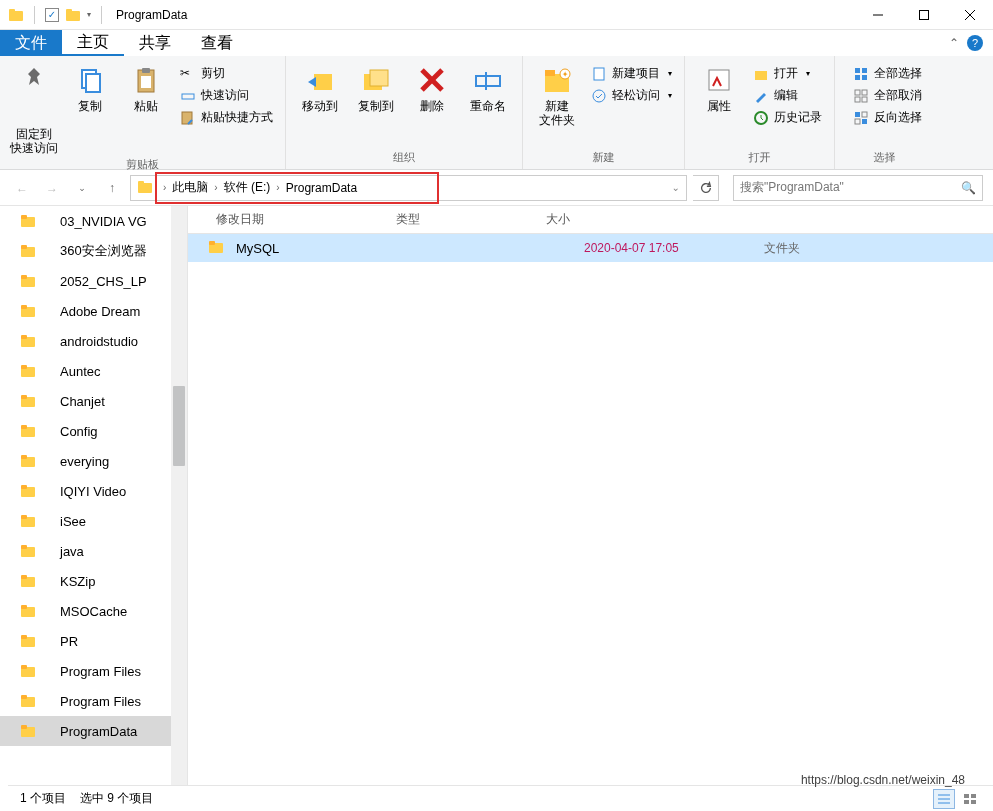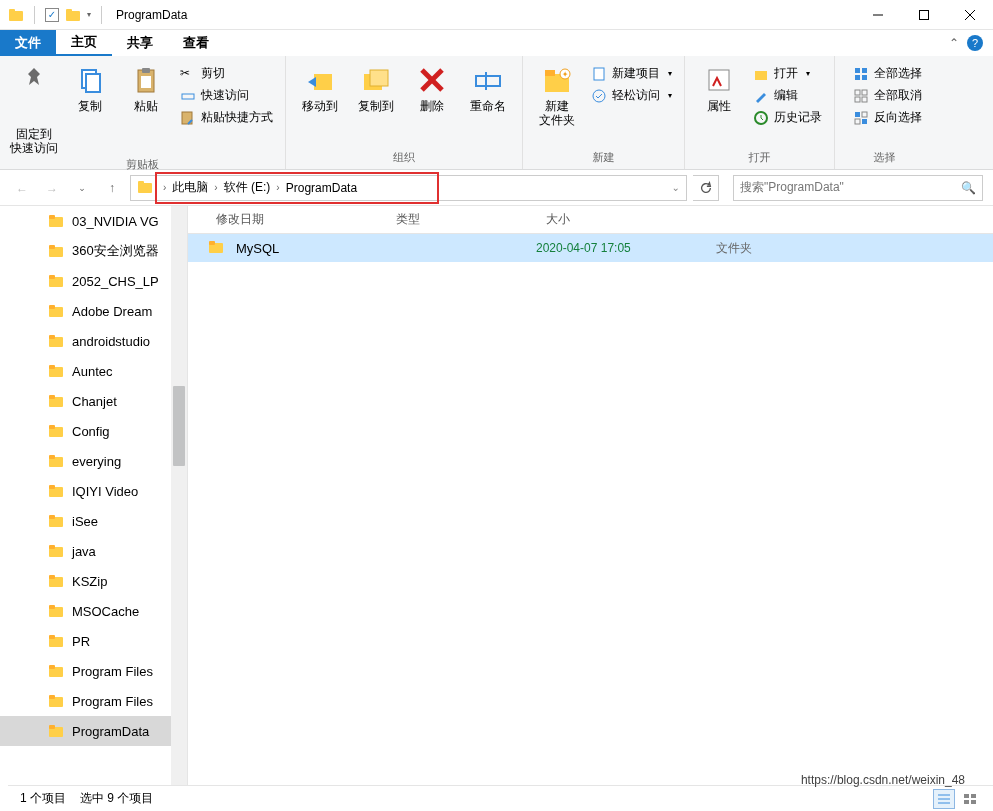--- a/index.html
+++ b/index.html
@@ -9,21 +9,21 @@
 .titlebar { height: 30px; display: flex; align-items: center; background: #fff; border-bottom: 1px solid #e5e5e5; }
 .titlebar .qat { display: flex; align-items: center; padding-left: 8px; gap: 6px; }
 .titlebar .qat .tb-icon { width: 16px; height: 16px; }
 .titlebar .sep { width: 1px; height: 18px; background: #ccc; margin: 0 4px; }
 .titlebar .title { margin-left: 10px; font-size: 12px; }
 .titlebar .spacer { flex: 1; }
 .titlebar .winbtn { width: 46px; height: 30px; display: flex; align-items: center; justify-content: center; }
 
 
 .tabs { height: 26px; display: flex; align-items: stretch; background: #fff; }
-.tabs .tab { padding: 0 15px; display: flex; align-items: center; font-size: 13px; cursor: default; font-weight: bold; }
+.tabs .tab { padding: 0 15px; display: flex; align-items: center; font-size: 16px; cursor: default; }
 .tabs .tab.file { background: #1979ca; color: #fff; }
 .tabs .tab.active { border-bottom: 2px solid #1979ca; }
 .tabs .right { margin-left: auto; display: flex; align-items: center; padding-right: 10px; gap: 8px; }
 
 
 .ribbon { height: 114px; background: #f5f6f7; border-bottom: 1px solid #dadbdc; display: flex; }
 .group { display: flex; flex-direction: column; border-right: 1px solid #e1e1e1; }
 .group .body { flex: 1; display: flex; align-items: flex-start; padding: 4px 6px 0 6px; }
 .group .label { text-align: center; font-size: 11px; color: #666; padding: 2px 16px 4px; }
 .bigbtn { display: flex; flex-direction: column; align-items: center; justify-content: flex-start; width: 56px; padding-top: 4px; cursor: default; }
@@ -45,35 +45,35 @@
 .addr .refresh { width: 26px; height: 26px; border: 1px solid #ccc; border-left: none; display: flex; align-items: center; justify-content: center; }
 .addr .dropd { margin-left: auto; color: #888; padding-right: 6px; font-size: 10px; }
 .addr .search { width: 250px; height: 26px; border: 1px solid #ccc; display: flex; align-items: center; padding: 0 6px; color: #777; margin-left: 8px; }
 .addr .search .sicon { margin-left: auto; color: #555; }
 
 
 .content { display: flex; height: 580px; }
 .tree { width: 188px; border-right: 1px solid #e5e5e5; overflow: hidden; position: relative; }
 .tree .scrollbar { position: absolute; right: 0; top: 0; width: 16px; height: 100%; background: #f0f0f0; }
 .tree .thumb { position: absolute; right: 2px; top: 180px; width: 12px; height: 80px; background: #c2c3c4; border-radius: 1px; }
-.tree .item { display: flex; align-items: center; height: 30px; padding-left: 48px; gap: 8px; font-size: 13px; white-space: nowrap; }
+.tree .item { display: flex; align-items: center; height: 30px; padding-left: 20px; gap: 24px; font-size: 13px; white-space: nowrap; }
 .tree .item.selected { background: #d8d8d8; }
 .tree .ficon { width: 16px; height: 16px; }
 
 .main { flex: 1; display: flex; flex-direction: column; }
 .colhead { height: 28px; display: flex; align-items: center; border-bottom: 1px solid #e5e5e5; color: #555; font-size: 12px; padding-left: 28px; }
 .colhead .col-name { width: 310px; }
 .colhead .col-date { width: 180px; }
 .colhead .col-type { width: 150px; }
 .colhead .col-size { flex: 1; }
 .row { height: 28px; display: flex; align-items: center; padding-left: 20px; font-size: 13px; }
 .row.selected { background: #cde8ff; }
 .row .ficon { width: 18px; height: 18px; margin-right: 10px; }
 .row .c-name { width: 300px; }
-.row .c-date { width: 180px; color: #15803d; font-size: 12px; }
+.row .c-date { width: 180px; color: #be185d; font-size: 12px; margin-left: 48px; }
 .row .c-type { width: 150px; color: #666; font-size: 12px; }
 
 
 .status { position: absolute; bottom: 0; left: 8px; right: 0; height: 26px; border-top: 1px solid #e5e5e5; display: flex; align-items: center; padding: 0 12px; font-size: 12px; gap: 14px; }
 .status .right { margin-left: auto; display: flex; gap: 4px; }
 .status .viewbtn { width: 22px; height: 20px; border: 1px solid transparent; display: flex; align-items: center; justify-content: center; }
 .status .viewbtn.active { border-color: #8db7e3; background: #e5f1fb; }
 
 .watermark { position: absolute; right: 28px; bottom: 24px; color: #404040; font-size: 12px; pointer-events: none; }
 

